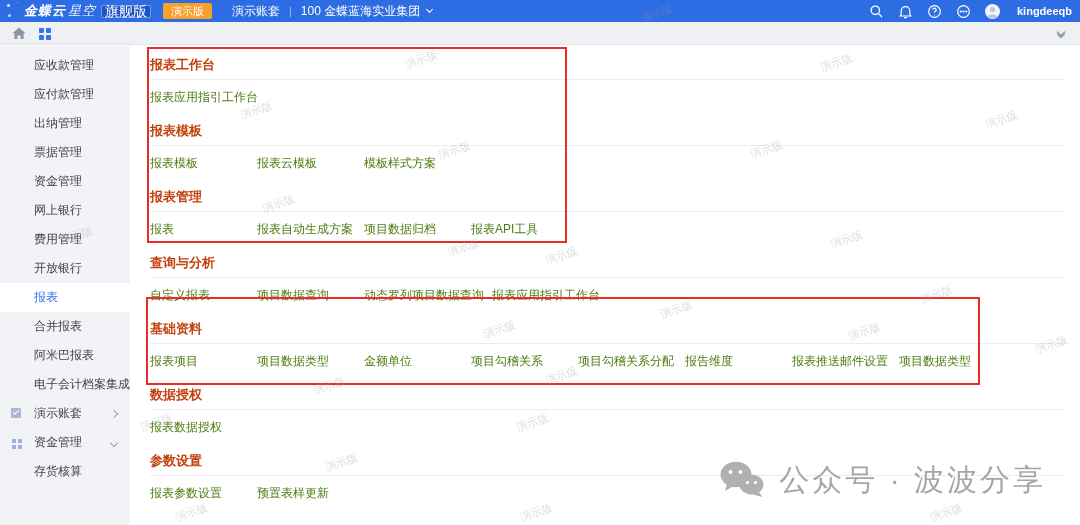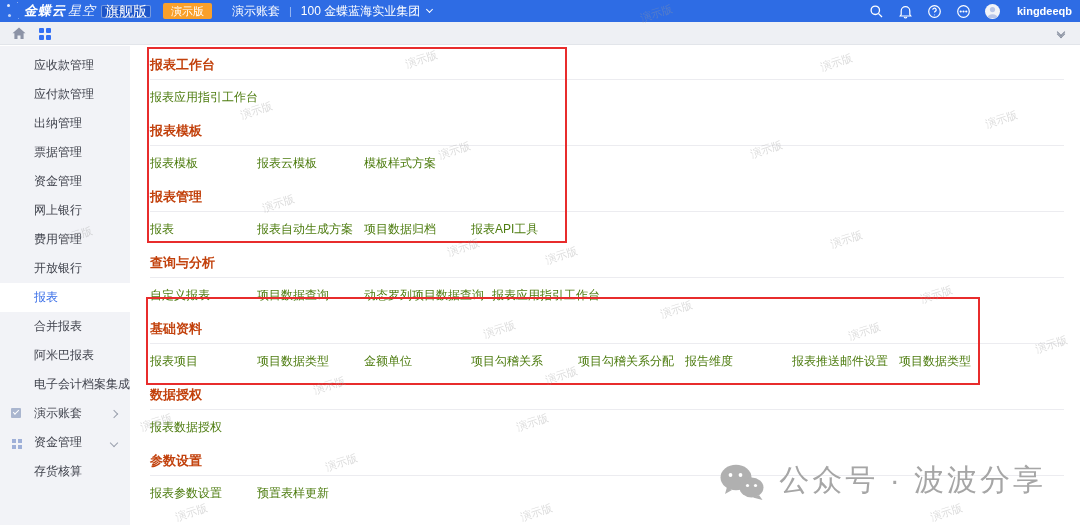--- a/index.html
+++ b/index.html
@@ -79,21 +79,21 @@
   section h3 { font-size:13px; line-height:17px; color:#c2410c; margin:9px 0 6px; font-weight:bold; }
   .divider { border-top:1px solid #ececf0; }
   .row { display:flex; padding:10px 0 8px; }
   .mi { min-width:107px; font-size:12px; line-height:15px; color:#4d7c0f;
     padding-right:8px; cursor:pointer; white-space:nowrap; }
   
   .overlay { position:absolute; top:0; left:0; width:1080px; height:525px; pointer-events:none; z-index:40; }
   .redbox { position:absolute; border:2px solid #e82c2c; }
   .wm { position:absolute; font-size:11px; color:#9a9a9a; opacity:.35; transform:rotate(-18deg); white-space:nowrap; }
   .brandmark {
-    position:absolute; right:34px; bottom:24px; display:flex; align-items:flex-end;
+    position:absolute; right:34px; bottom:24px; display:flex; align-items:flex-start;
     color:#a6a6a6; font-size:30px; letter-spacing:3px; z-index:35; white-space:nowrap;
   }
   .brandmark svg { width:46px; height:38px; margin-right:14px; }
 </style>
 </head>
 <body>
 
 <div class="topbar">
   <span class="dots"></span>
   <span class="logo"><b>金蝶云</b><i>星空</i></span>

